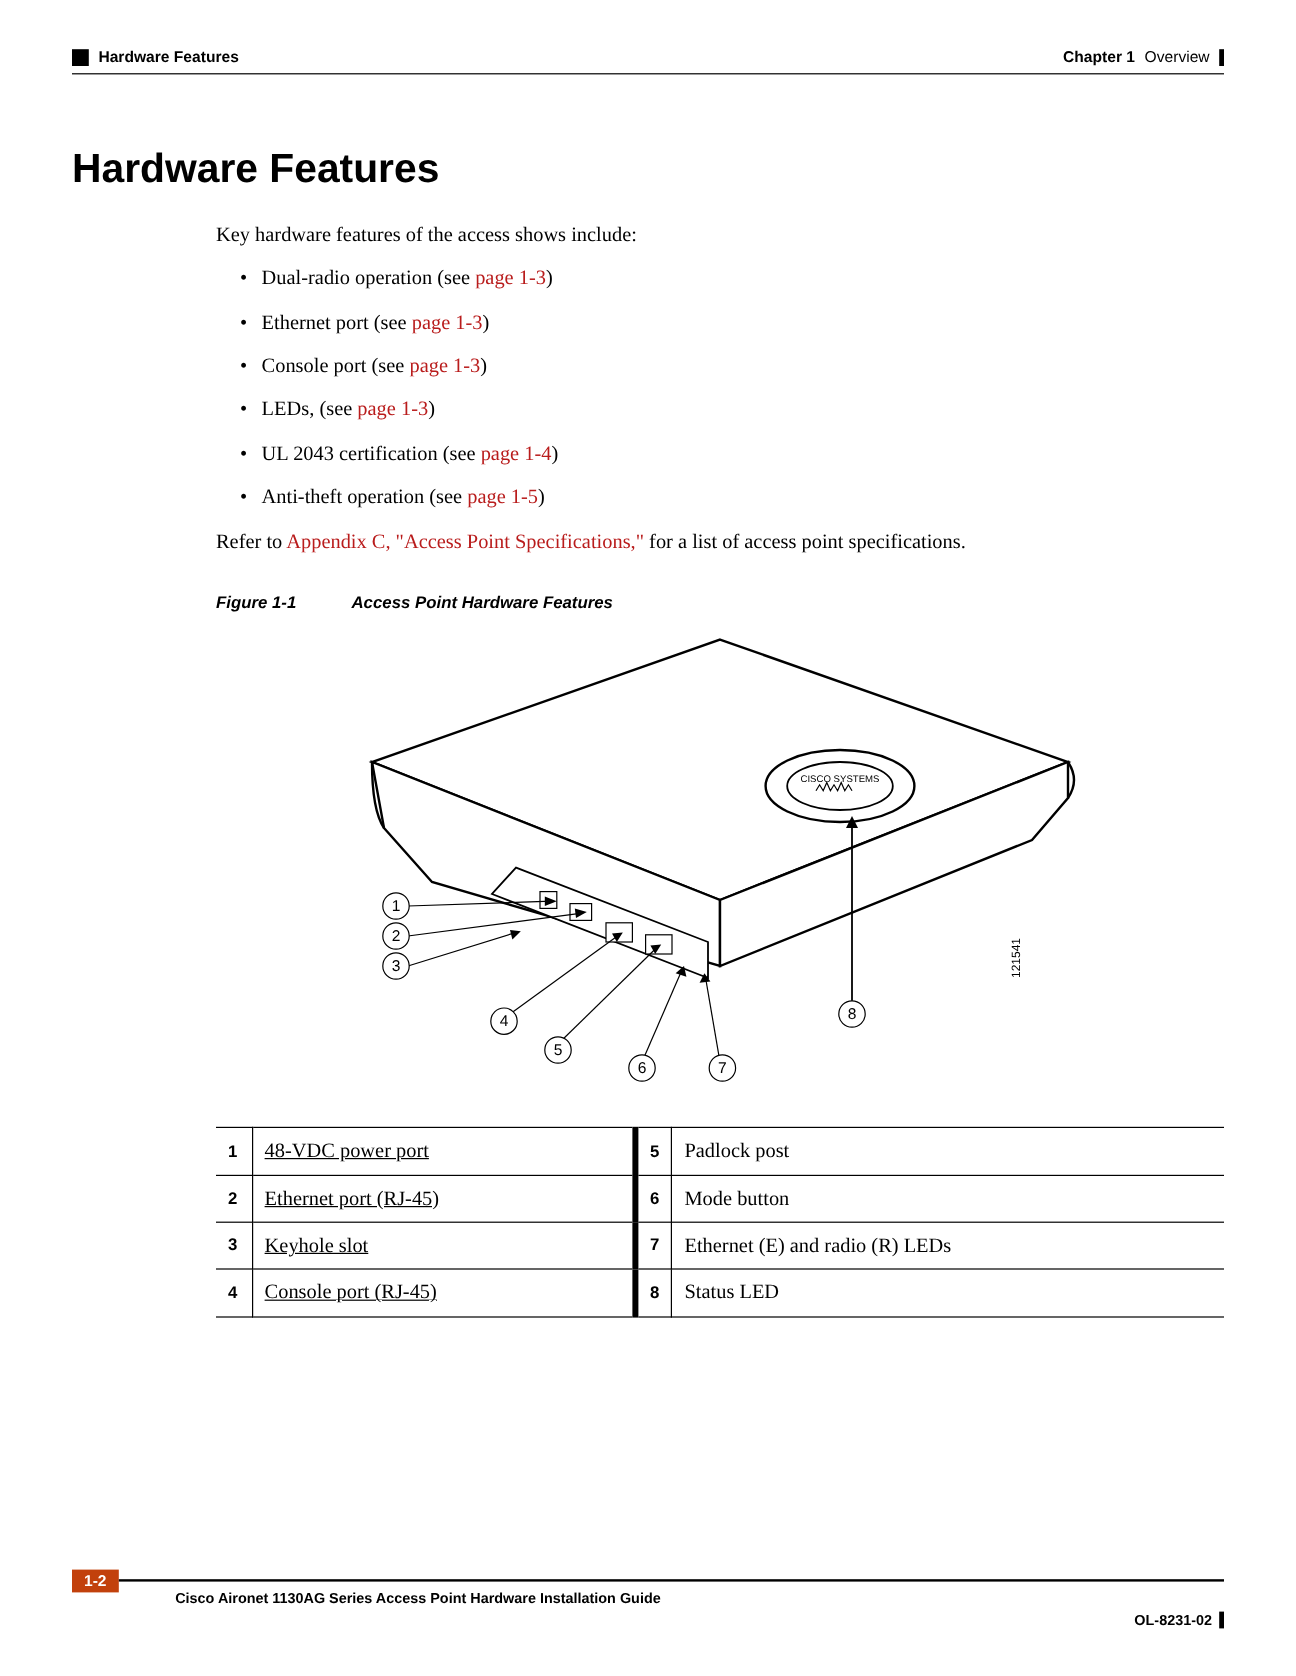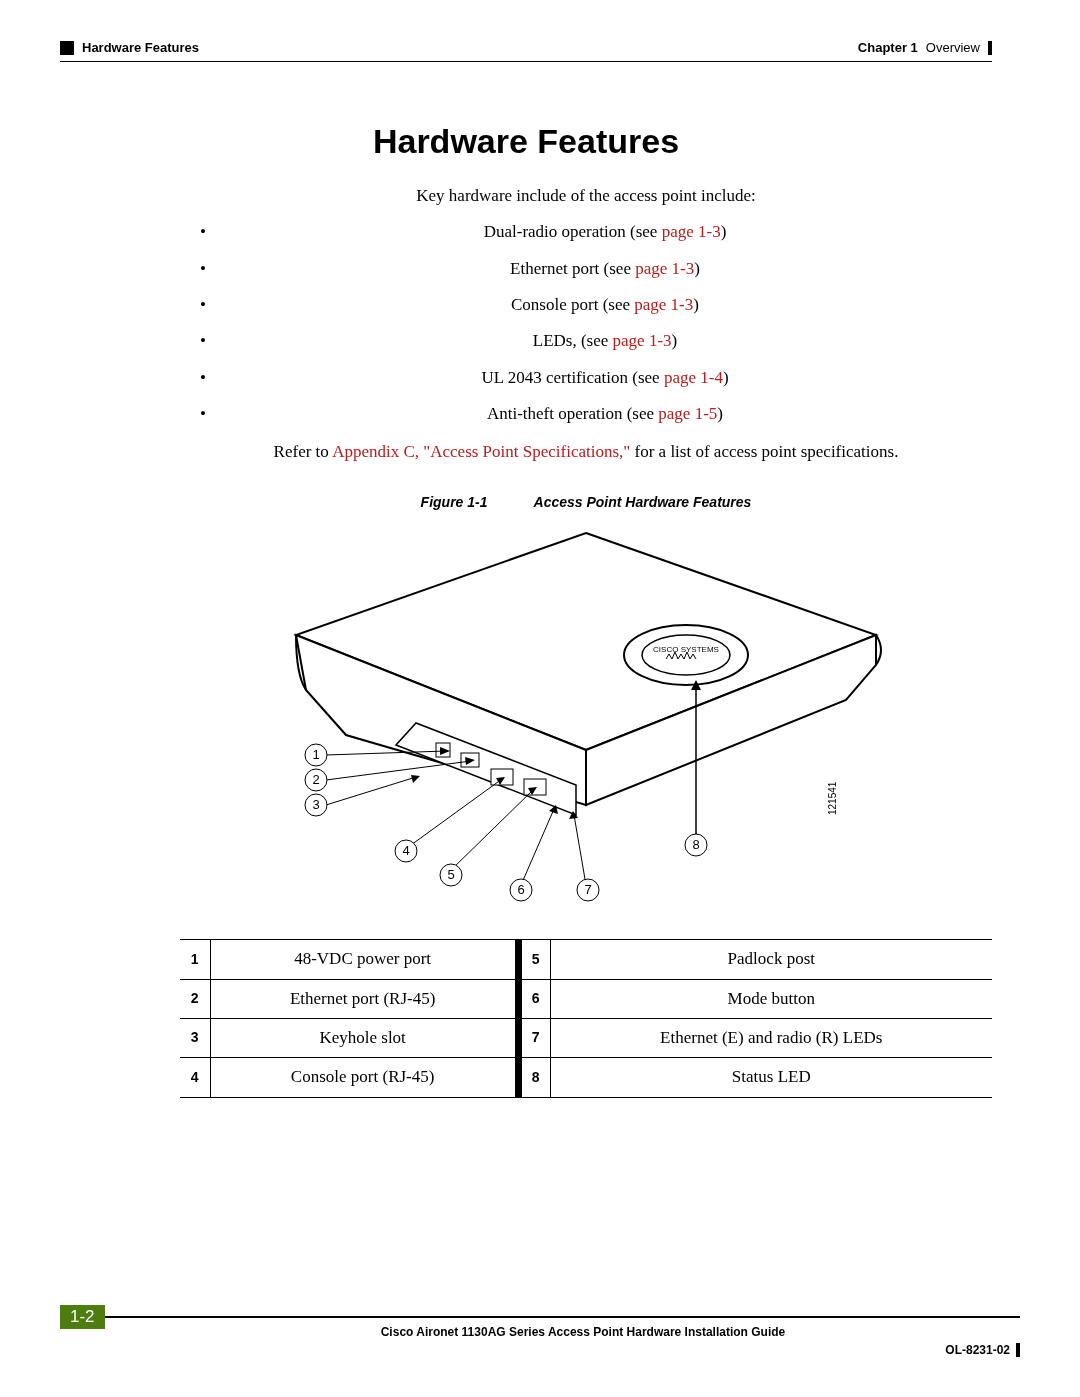--- a/index.html
+++ b/index.html
@@ -5,24 +5,23 @@
   * { box-sizing: border-box; margin: 0; padding: 0; }
   body {
     font-family: "Times New Roman", Times, serif;
     background: #fff;
     width: 1080px;
     height: 1397px;
     position: relative;
     color: #000;
   }
   .page {
-    padding: 40px 88px 0 60px;
+    padding: 40px 60px 0 60px;
     position: relative;
     height: 100%;
-    text-align: center;
   }
   .header-row {
     display: flex;
     justify-content: space-between;
     align-items: center;
     font-family: Arial, Helvetica, sans-serif;
     font-size: 13px;
     font-weight: bold;
     margin-bottom: 6px;
   }
@@ -113,39 +112,40 @@
     padding: 6px 10px;
   }
   table.legend td.num {
     font-family: Arial, Helvetica, sans-serif;
     font-weight: bold;
     font-size: 14px;
     width: 30px;
     border-right: 1px solid #000;
   }
   table.legend td.desc {
-    border-right: 7px solid #000000;
+    border-right: 5px solid #000000;
+    text-decoration: underline;
   }
   .footer {
     position: absolute;
     left: 60px;
     right: 60px;
     bottom: 40px;
   }
   .footer-bar {
     display: flex;
     align-items: center;
     height: 18px;
   }
   .footer-black {
-    background: #4d7c0f;
+    background: #c2410c;
     color: #fff;
     font-family: Arial, Helvetica, sans-serif;
-    font-weight: normal;
-    font-size: 17px;
+    font-weight: bold;
+    font-size: 13px;
     padding: 2px 10px;
     white-space: nowrap;
   }
   .footer-title {
     font-family: Arial, Helvetica, sans-serif;
     font-weight: bold;
     font-size: 12px;
     padding-left: 16px;
   }
   .footer-right-row {
@@ -174,21 +174,21 @@
       <span>Chapter 1</span>
       <span class="chapter-norm" style="font-weight:normal">Overview</span>
       <div class="v-bar"></div>
     </div>
   </div>
   <hr class="hr-top">
 
   <h1 class="section-title">Hardware Features</h1>
 
   <div class="body-text">
-    <p class="intro">Key hardware include of the access point include:</p>
+    <p class="intro">Key hardware features of the access shows include:</p>
 
     <ul class="bullets">
       <li><span>Dual-radio operation (see </span><span class="link">page 1-3</span><span>)</span></li>
       <li><span>Ethernet port (see </span><span class="link">page 1-3</span><span>)</span></li>
       <li><span>Console port (see </span><span class="link">page 1-3</span><span>)</span></li>
       <li><span>LEDs, (see </span><span class="link">page 1-3</span><span>)</span></li>
       <li><span>UL 2043 certification (see </span><span class="link">page 1-4</span><span>)</span></li>
       <li><span>Anti-theft operation (see </span><span class="link">page 1-5</span><span>)</span></li>
     </ul>
 

